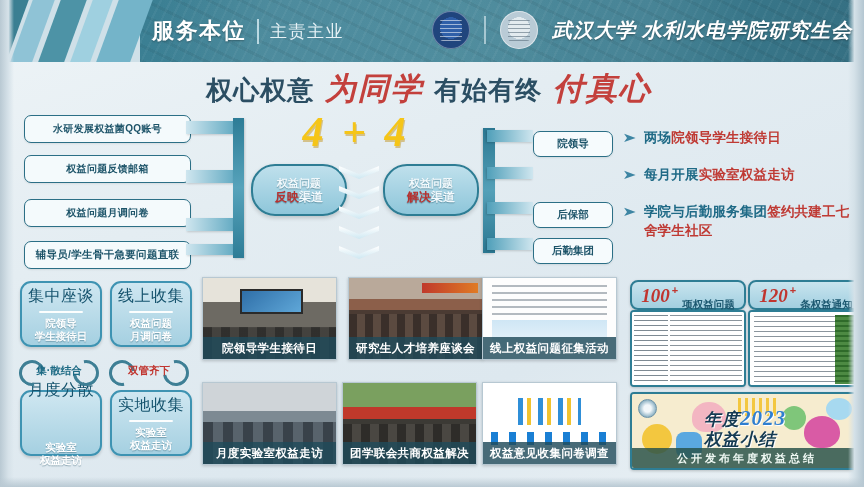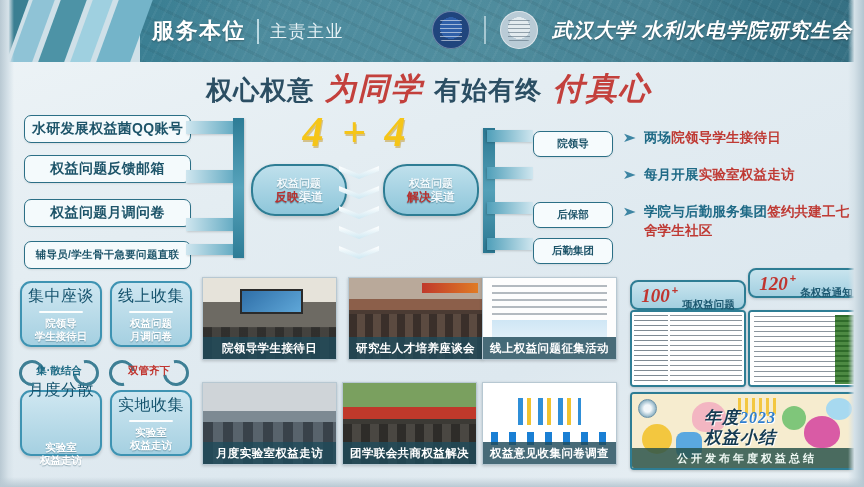--- a/index.html
+++ b/index.html
@@ -64,21 +64,21 @@
 
   
   .plus44{position:absolute;left:286px;top:108px;width:140px;text-align:center;
     color:#f5c518;font-size:42px;font-weight:bold;font-style:italic;letter-spacing:4px;
     font-family:"Liberation Serif","DejaVu Serif",serif;
     text-shadow:1px 2px 0 rgba(190,140,10,.45);}
 
   
   .lbox{position:absolute;left:24px;width:165px;height:26px;border:1.6px solid #2b6f86;
     border-radius:7px;background:#f4fafc;display:flex;align-items:center;justify-content:center;
-    color:#1d5469;font-size:14px;font-weight:bold;letter-spacing:.3px;box-shadow:0 1px 2px rgba(0,0,0,.08);}
+    color:#1d5469;font-size:10px;font-weight:bold;letter-spacing:.3px;box-shadow:0 1px 2px rgba(0,0,0,.08);}
   .lb1{top:115px;} .lb2{top:155px;} .lb3{top:199px;} .lb4{top:241px;}
   .lb4{font-size:10.5px;}
 
   
   .brkL{position:absolute;left:186px;top:118px;width:58px;height:140px;}
   .brkL i{position:absolute;display:block;background:linear-gradient(90deg,#cfe6ef 0%,#5ba6bf 100%);
     box-shadow:1px 1px 2px rgba(0,0,0,.16);}
   .brkL .v{right:0;top:0;width:11px;height:140px;
     background:linear-gradient(180deg,#2d7c96 0%,#57a3bb 50%,#2d7c96 100%);}
   .brkL .h1{left:0;top:3px;width:52px;height:13px;}
@@ -204,21 +204,21 @@
     background:repeating-linear-gradient(90deg,#1a7fd4 0 7px,#fff 7px 18px);}
 
   
   .stat{position:absolute;width:112px;height:26px;border:2px solid #2e7d94;border-radius:8px;
     background:linear-gradient(180deg,#c8e4ee 0%,#a2cfe0 100%);
     display:flex;align-items:center;justify-content:center;gap:2px;box-shadow:0 1px 3px rgba(0,0,0,.18);}
   .stat .num{color:#c0352f;font-size:19px;font-weight:bold;font-style:italic;
     font-family:"Liberation Serif","DejaVu Serif",serif;line-height:1;}
   .stat .plus{color:#c0352f;font-size:11px;font-weight:bold;align-self:flex-start;margin-top:2px;}
   .stat .lb{color:#1c5870;font-size:10.5px;font-weight:bold;margin-left:2px;margin-top:20px;}
-  .s1{left:630px;top:280px;} .s2{left:748px;top:268px;}
+  .s1{left:630px;top:280px;} .s2{left:748px;top:280px;}
 
   .doc{position:absolute;width:112px;height:73px;border:2px solid #2e7d94;border-radius:4px;
     overflow:hidden;background:#fff;box-shadow:0 1px 3px rgba(0,0,0,.18);}
   .d1{left:630px;top:310px;} .d2{left:748px;top:310px;}
   .d1 .inner{width:100%;height:100%;position:relative;background:#fff;}
   .d1 .inner:before{content:"";position:absolute;left:2px;top:3px;width:30%;height:94%;
     background:repeating-linear-gradient(180deg,#7e8a93 0 1px,#fff 1px 5px);}
   .d1 .inner:after{content:"";position:absolute;left:34%;top:3px;width:64%;height:94%;
     background:repeating-linear-gradient(180deg,#8b959d 0 1px,#fff 1px 5px);}
   .d2 .inner{width:100%;height:100%;position:relative;background:#fff;}
@@ -237,21 +237,21 @@
   .bl4{position:absolute;right:56px;top:12px;width:24px;height:24px;border-radius:50%;background:#7fc67a;}
   .bl5{position:absolute;right:22px;top:22px;width:36px;height:32px;border-radius:50% 50% 45% 45%;background:#d95ba5;}
   .bl6{position:absolute;right:10px;top:4px;width:26px;height:22px;border-radius:50%;background:#a7d9f0;}
   .bl7{position:absolute;left:106px;top:4px;width:40px;height:18px;
     background:repeating-linear-gradient(90deg,#f3c73f 0 3px,transparent 3px 7px);}
   .b-seal{position:absolute;left:6px;top:5px;width:17px;height:17px;border-radius:50%;
     background:radial-gradient(circle,#f2f7fa 30%,#8fb3c5 70%);border:1px solid #6d93a8;}
   .b-title{position:absolute;left:72px;top:14px;color:#143a52;font-size:17px;font-weight:bold;
     font-style:italic;letter-spacing:1px;line-height:20px;
     font-family:"Liberation Serif","DejaVu Serif",serif;text-shadow:1px 1px 0 #fff;}
-  .b-year{color:#2f7fd0;font-size:16px;}
+  .b-year{color:#2f7fd0;font-size:21px;}
   .b-cap{position:absolute;left:0;bottom:0;width:100%;height:20px;background:rgba(40,82,74,.84);
     color:#eef7f2;font-size:11px;font-weight:bold;letter-spacing:3px;
     display:flex;align-items:center;justify-content:center;}
 </style>
 </head>
 <body>
 
 <div class="stage">
 
   <div class="header">

